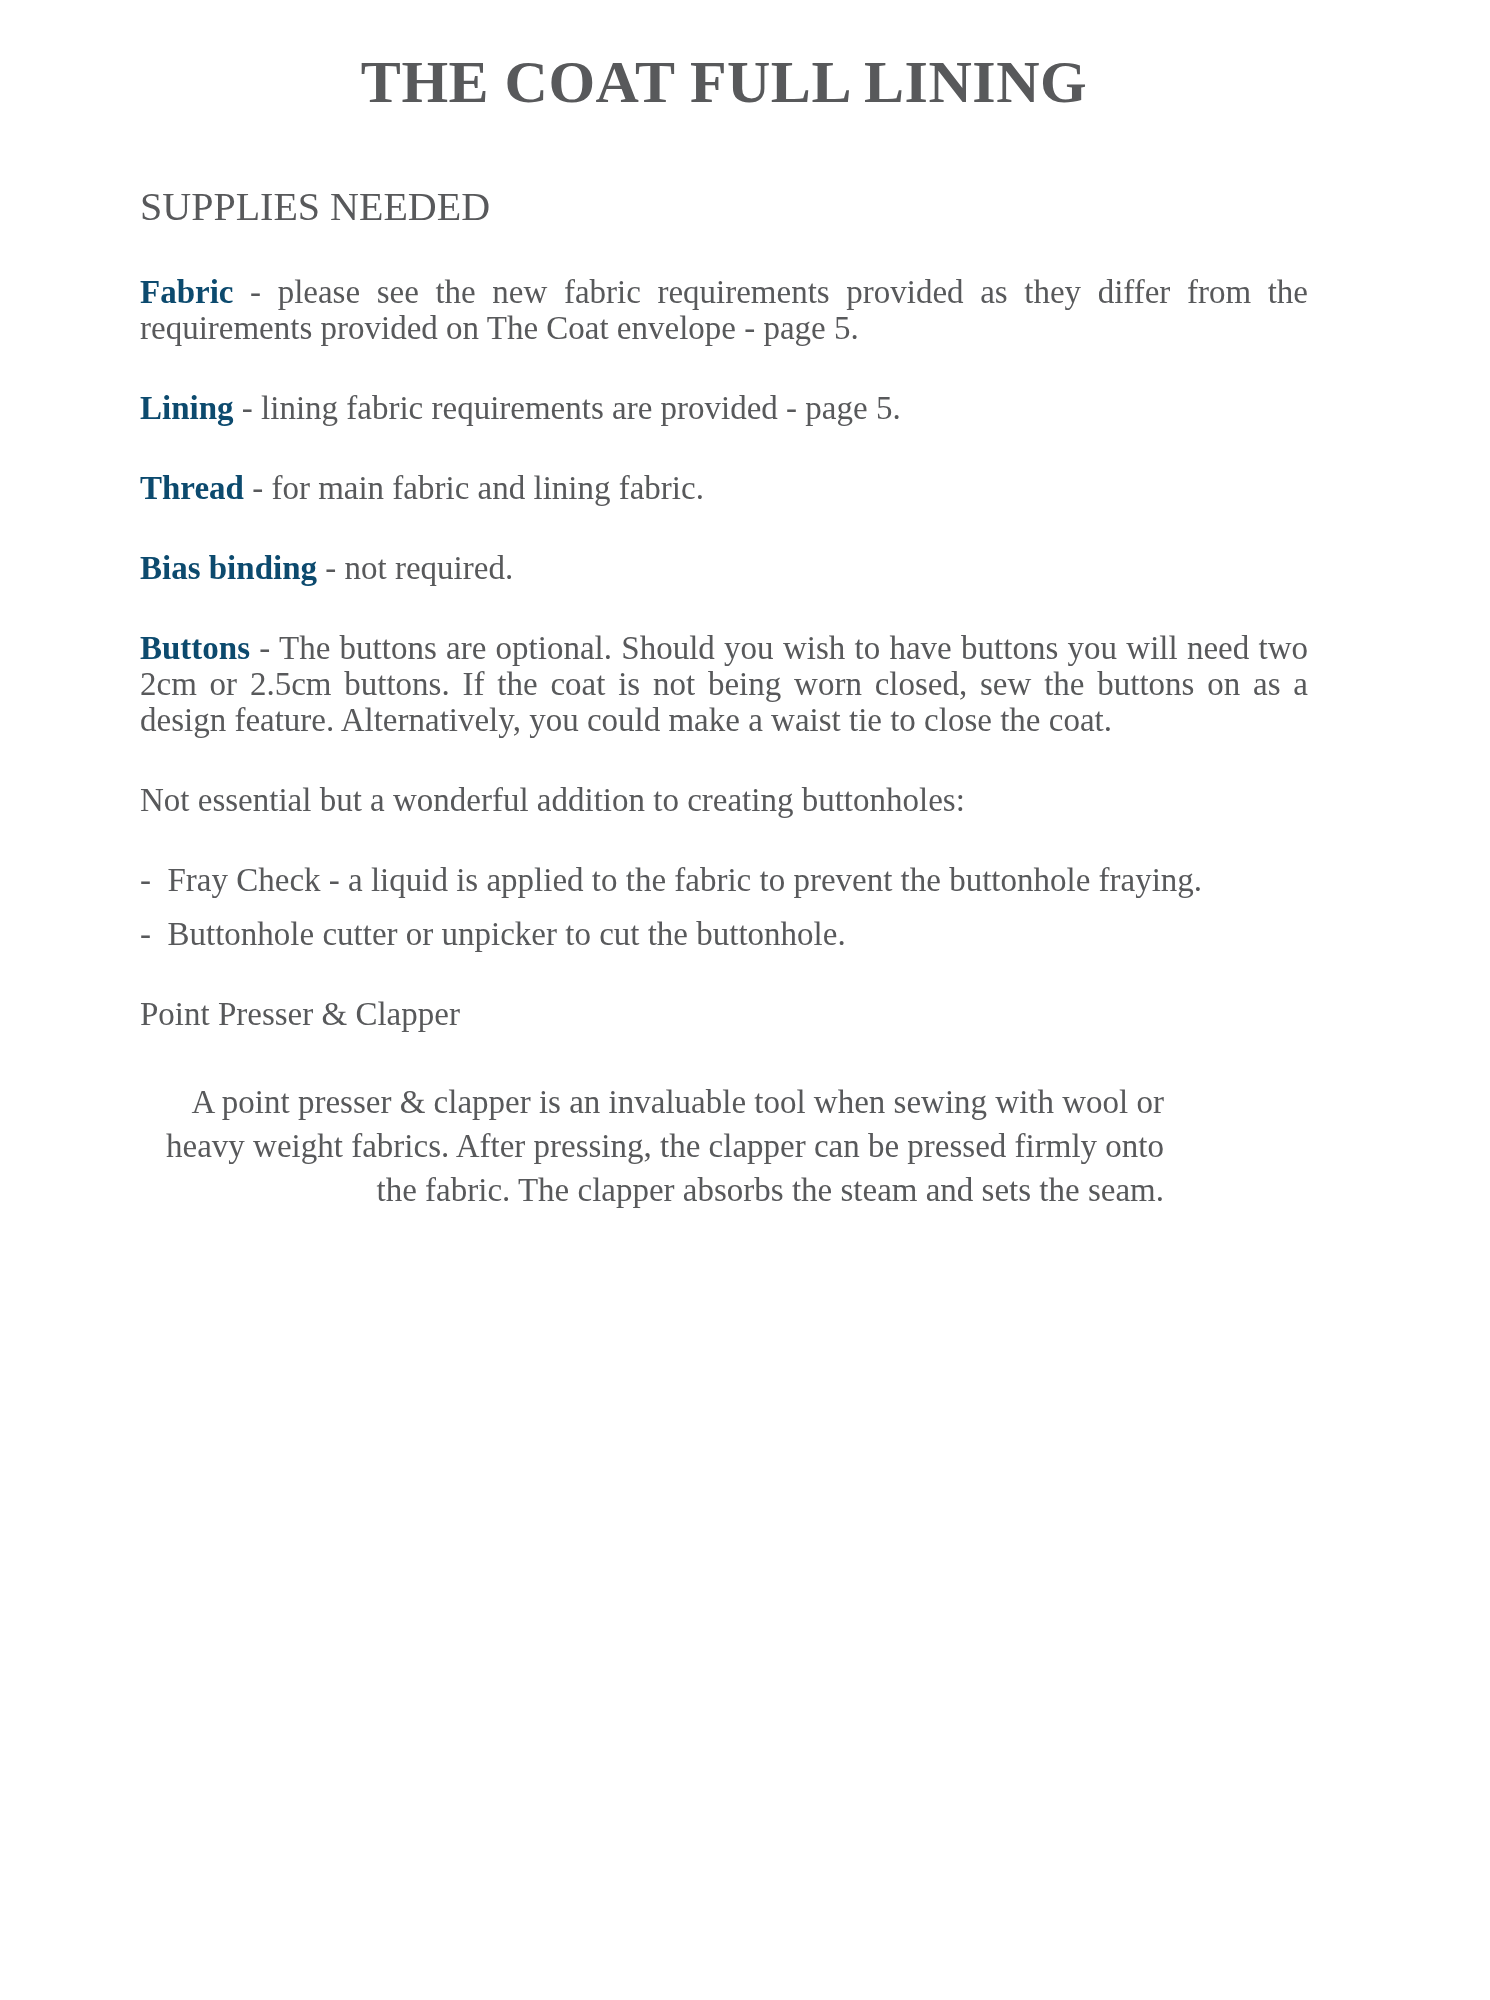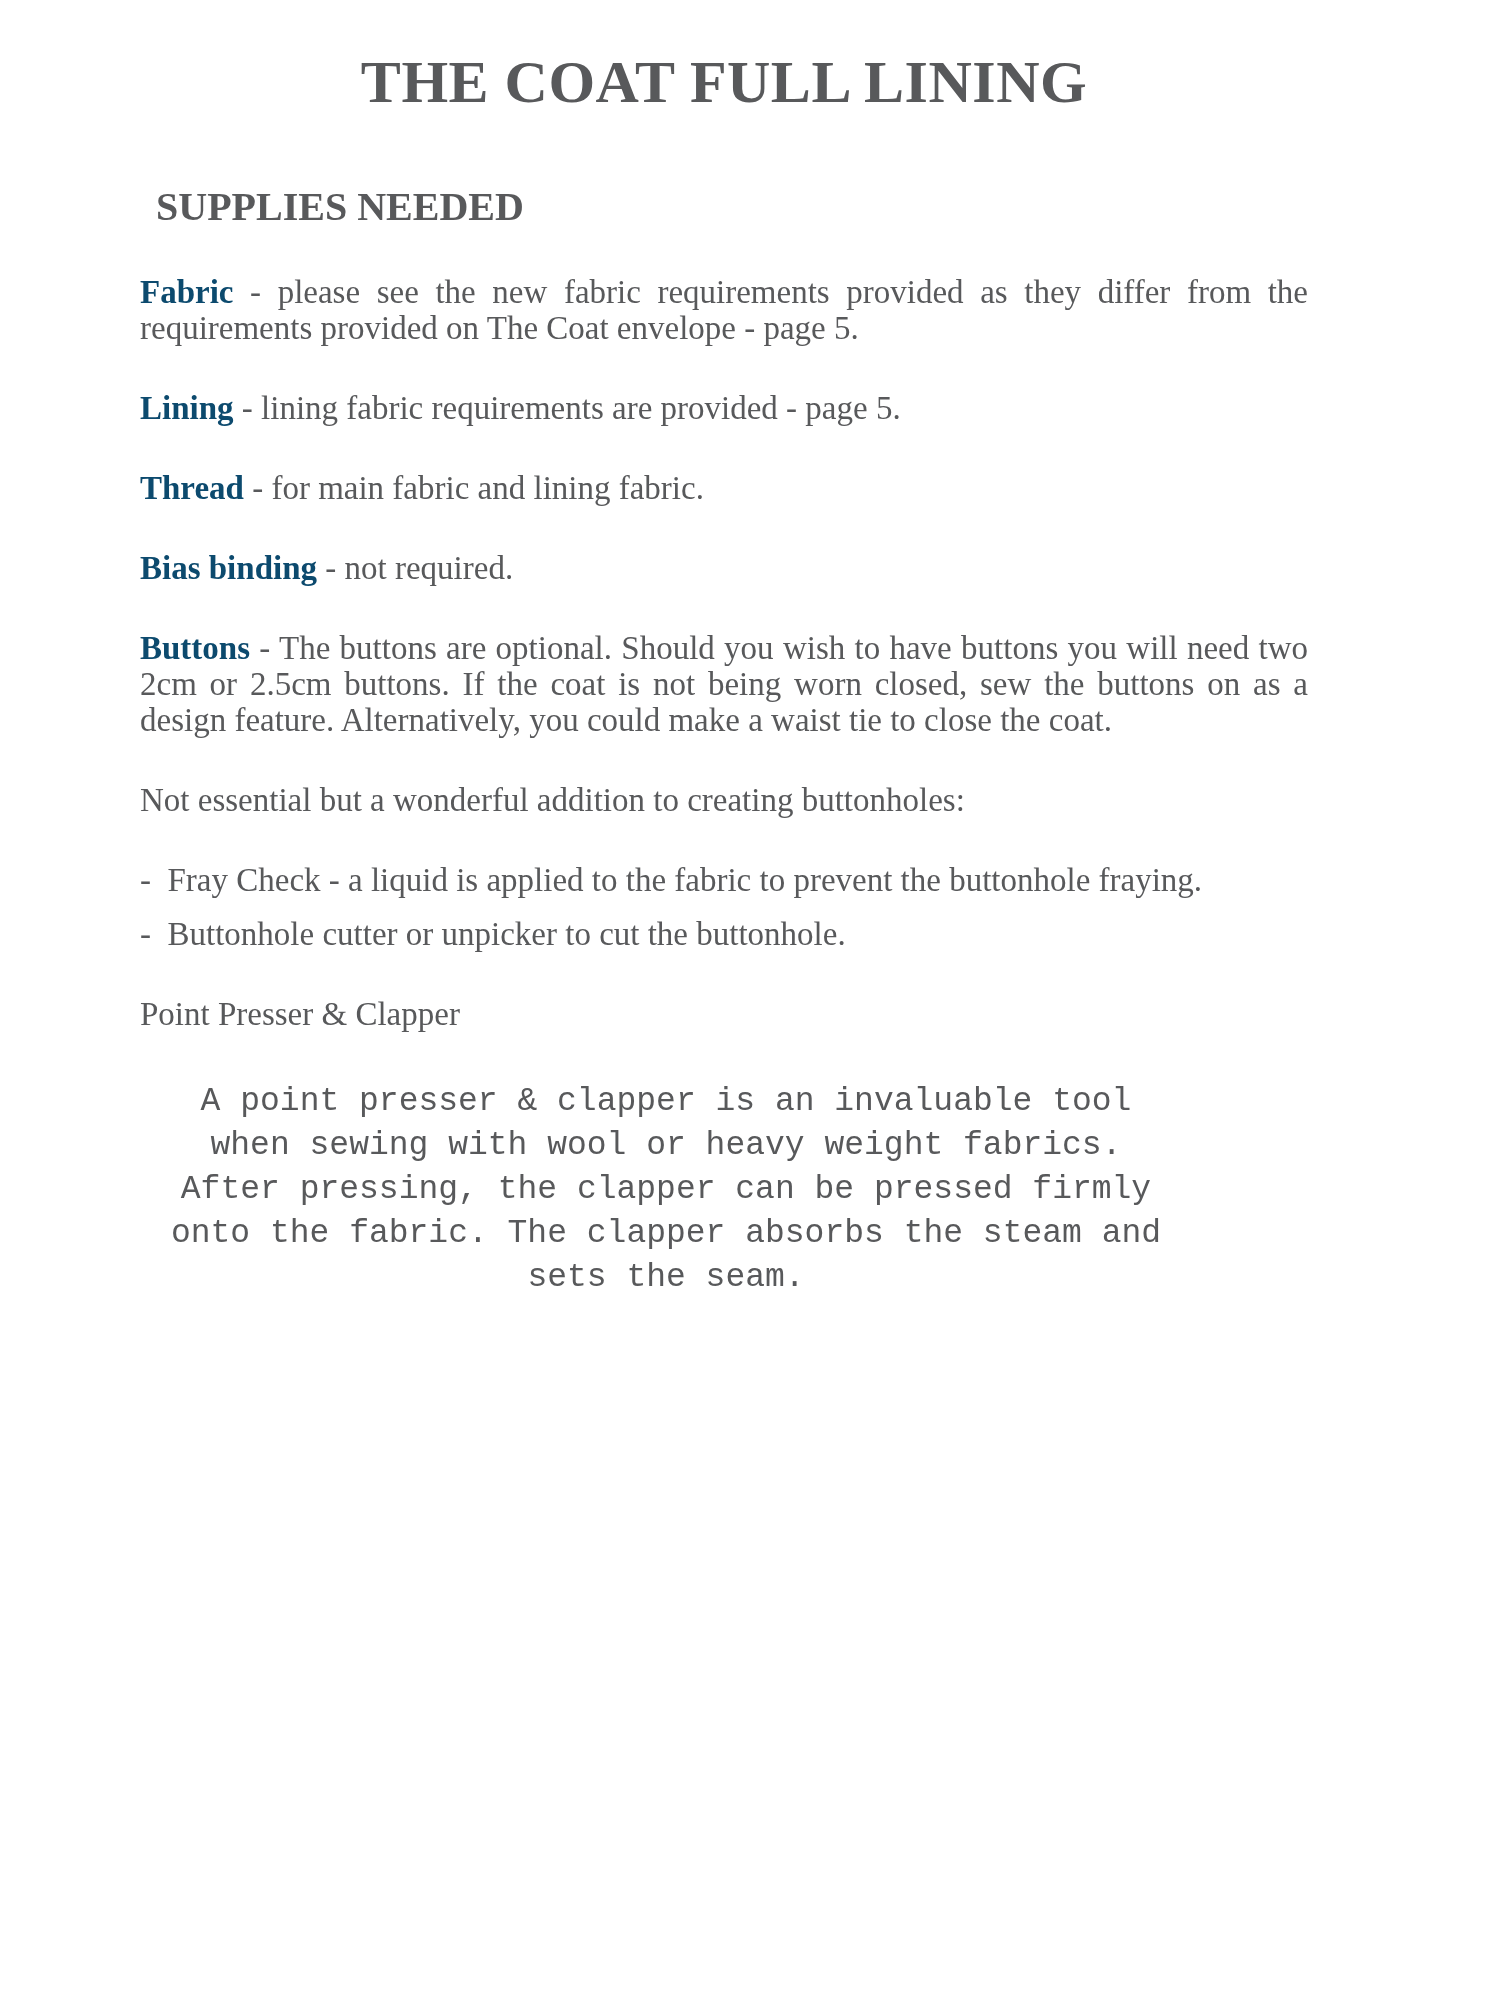--- a/index.html
+++ b/index.html
@@ -23,22 +23,22 @@
     line-height: 1;
     font-weight: 700;
     text-align: center;
     margin: 0;
     letter-spacing: 0.5px;
     color: #58595b;
   }
   h2.section-heading {
     font-size: 40px;
     line-height: 46px;
-    font-weight: 700;
-    margin: 72px 0 0 16px;
+    font-weight: 400;
+    margin: 72px 0 0 0;
     color: #58595b;
   }
   p.supply {
     font-size: 33px;
     line-height: 36px;
     margin: 44px 0 0 0;
     text-align: justify;
     color: #58595b;
   }
   p.supply strong {
@@ -51,25 +51,24 @@
   h3.subheading {
     font-size: 33px;
     line-height: 36px;
     font-weight: 400;
     margin: 44px 0 0 0;
     color: #58595b;
   }
   p.closing {
     font-size: 33px;
     line-height: 44px;
-    margin: 48px 0 0 16px;
-    text-align: center;
+    margin: 48px 0 0 4px;
+    text-align: right;
     max-width: 1020px;
     color: #58595b;
-    font-family: Liberation Mono, monospace;
   }
 </style>
 </head>
 <body>
 
 <div class="page">
 
   <h1 class="doc-title">THE COAT FULL LINING</h1>
 
   <h2 class="section-heading">SUPPLIES NEEDED</h2>

